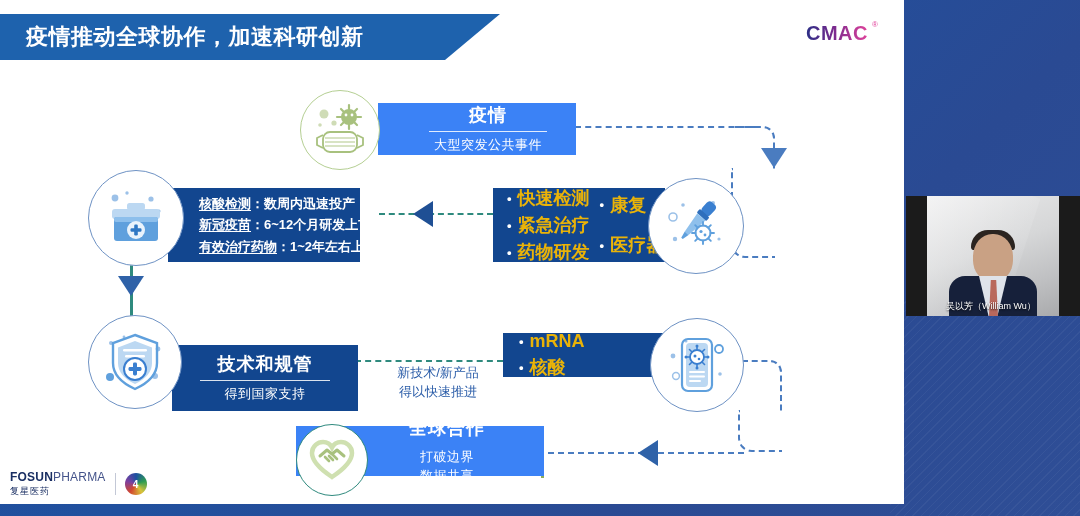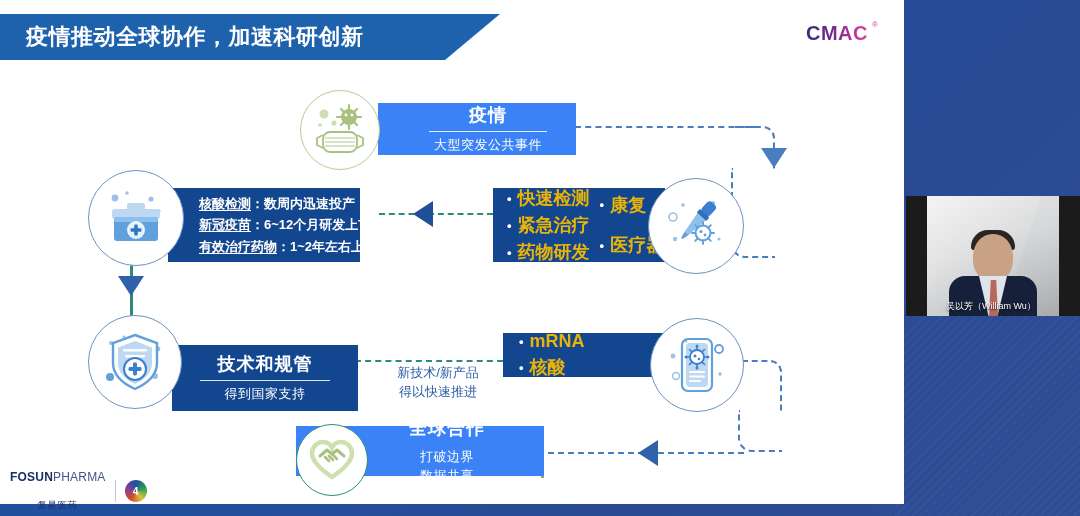--- a/index.html
+++ b/index.html
@@ -226,23 +226,22 @@
   .fosun-en {
     font-size: 12px;
     letter-spacing: 0.2px;
     color: #1a2f63;
   }
   .fosun-en b { font-weight: bold; }
   .fosun-en span.light { font-weight: normal; color: #44538a; }
   .fosun-cn {
     font-size: 9px;
     color: #1a2f63;
-    text-align: center;
     letter-spacing: 1px;
-    margin-top: 15px;
+    margin-top: 1px;
   }
   .fosun-div {
     width: 1px; height: 22px;
     background: #c3c8d6;
     margin: 0 9px;
   }
   .fosun-badge {
     width: 22px; height: 22px;
     border-radius: 50%;
     background: conic-gradient(#1c4fa1, #2e9c52, #d8c33a, #d2472f, #7b3fa0, #1c4fa1);

